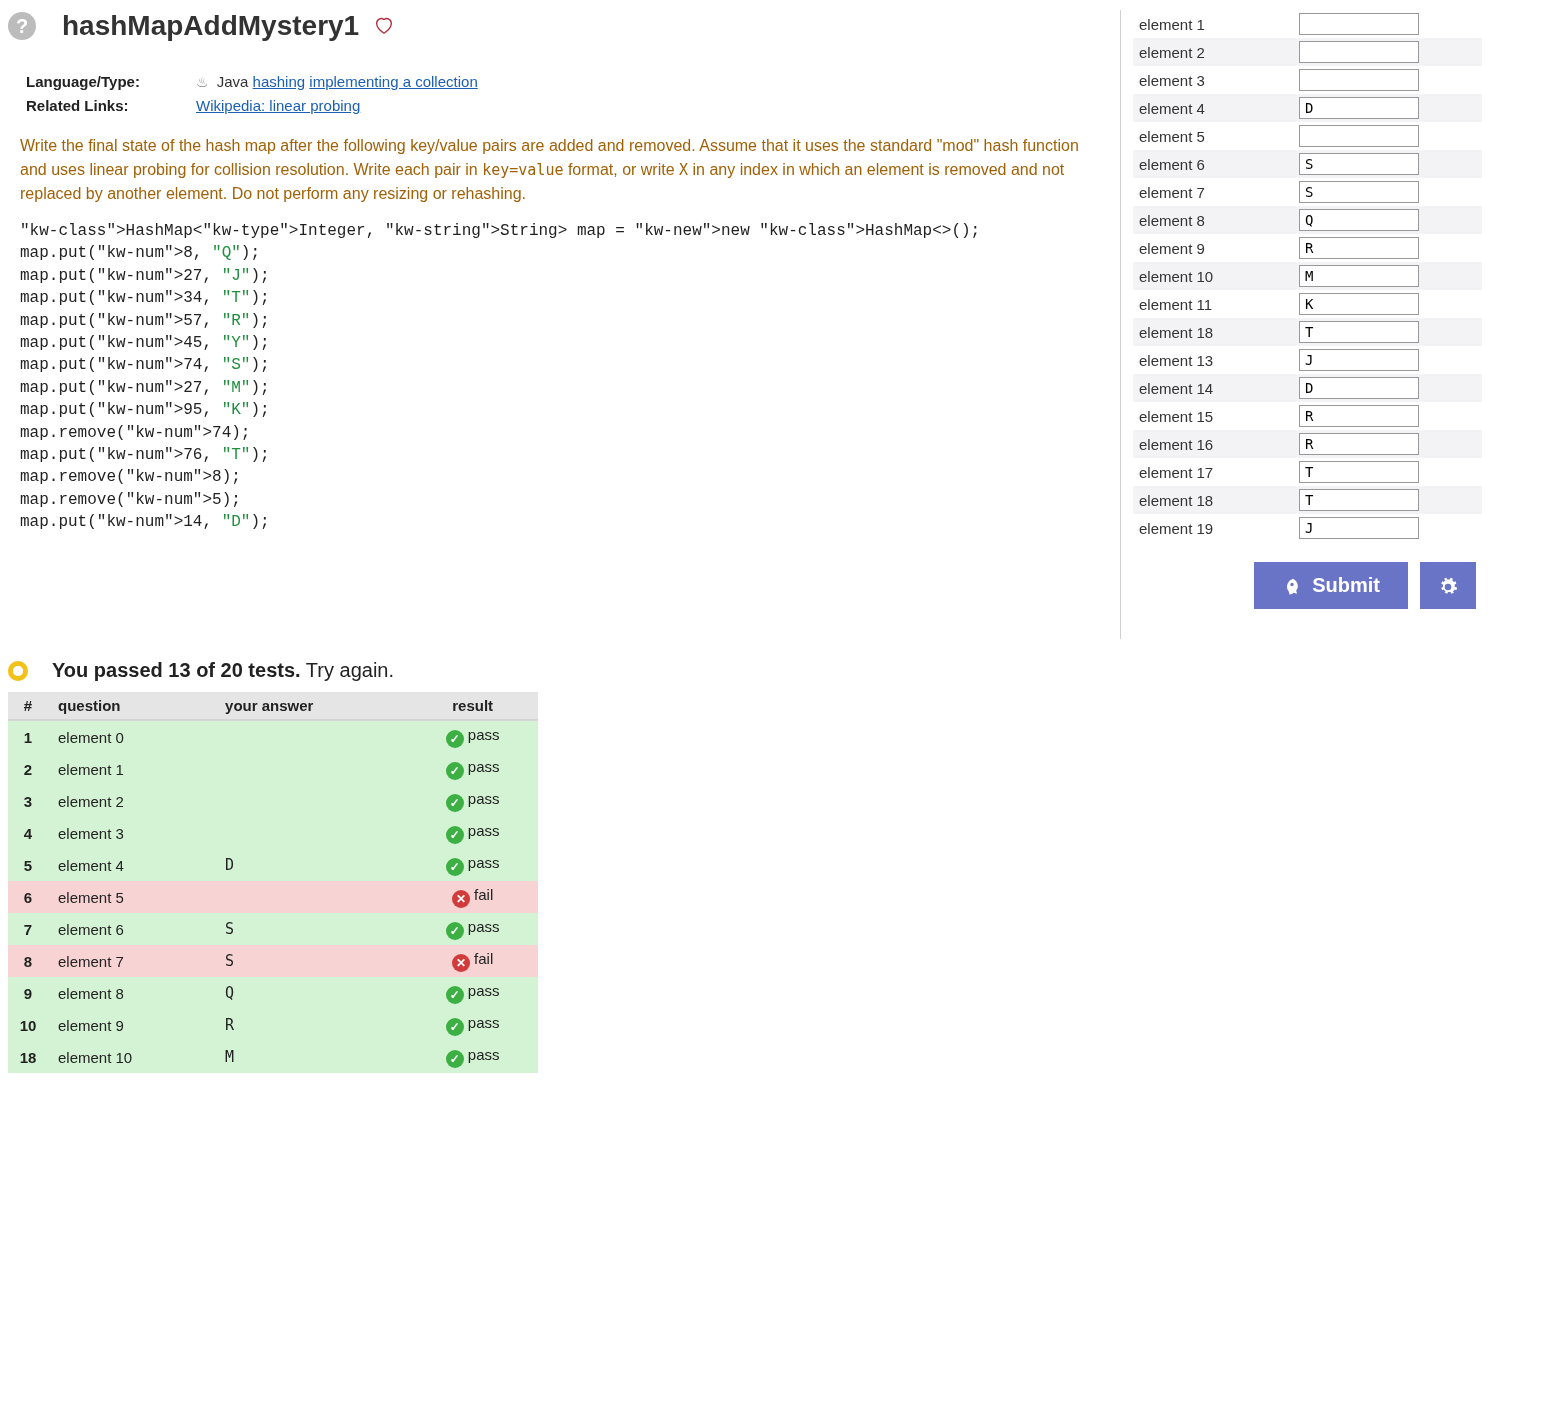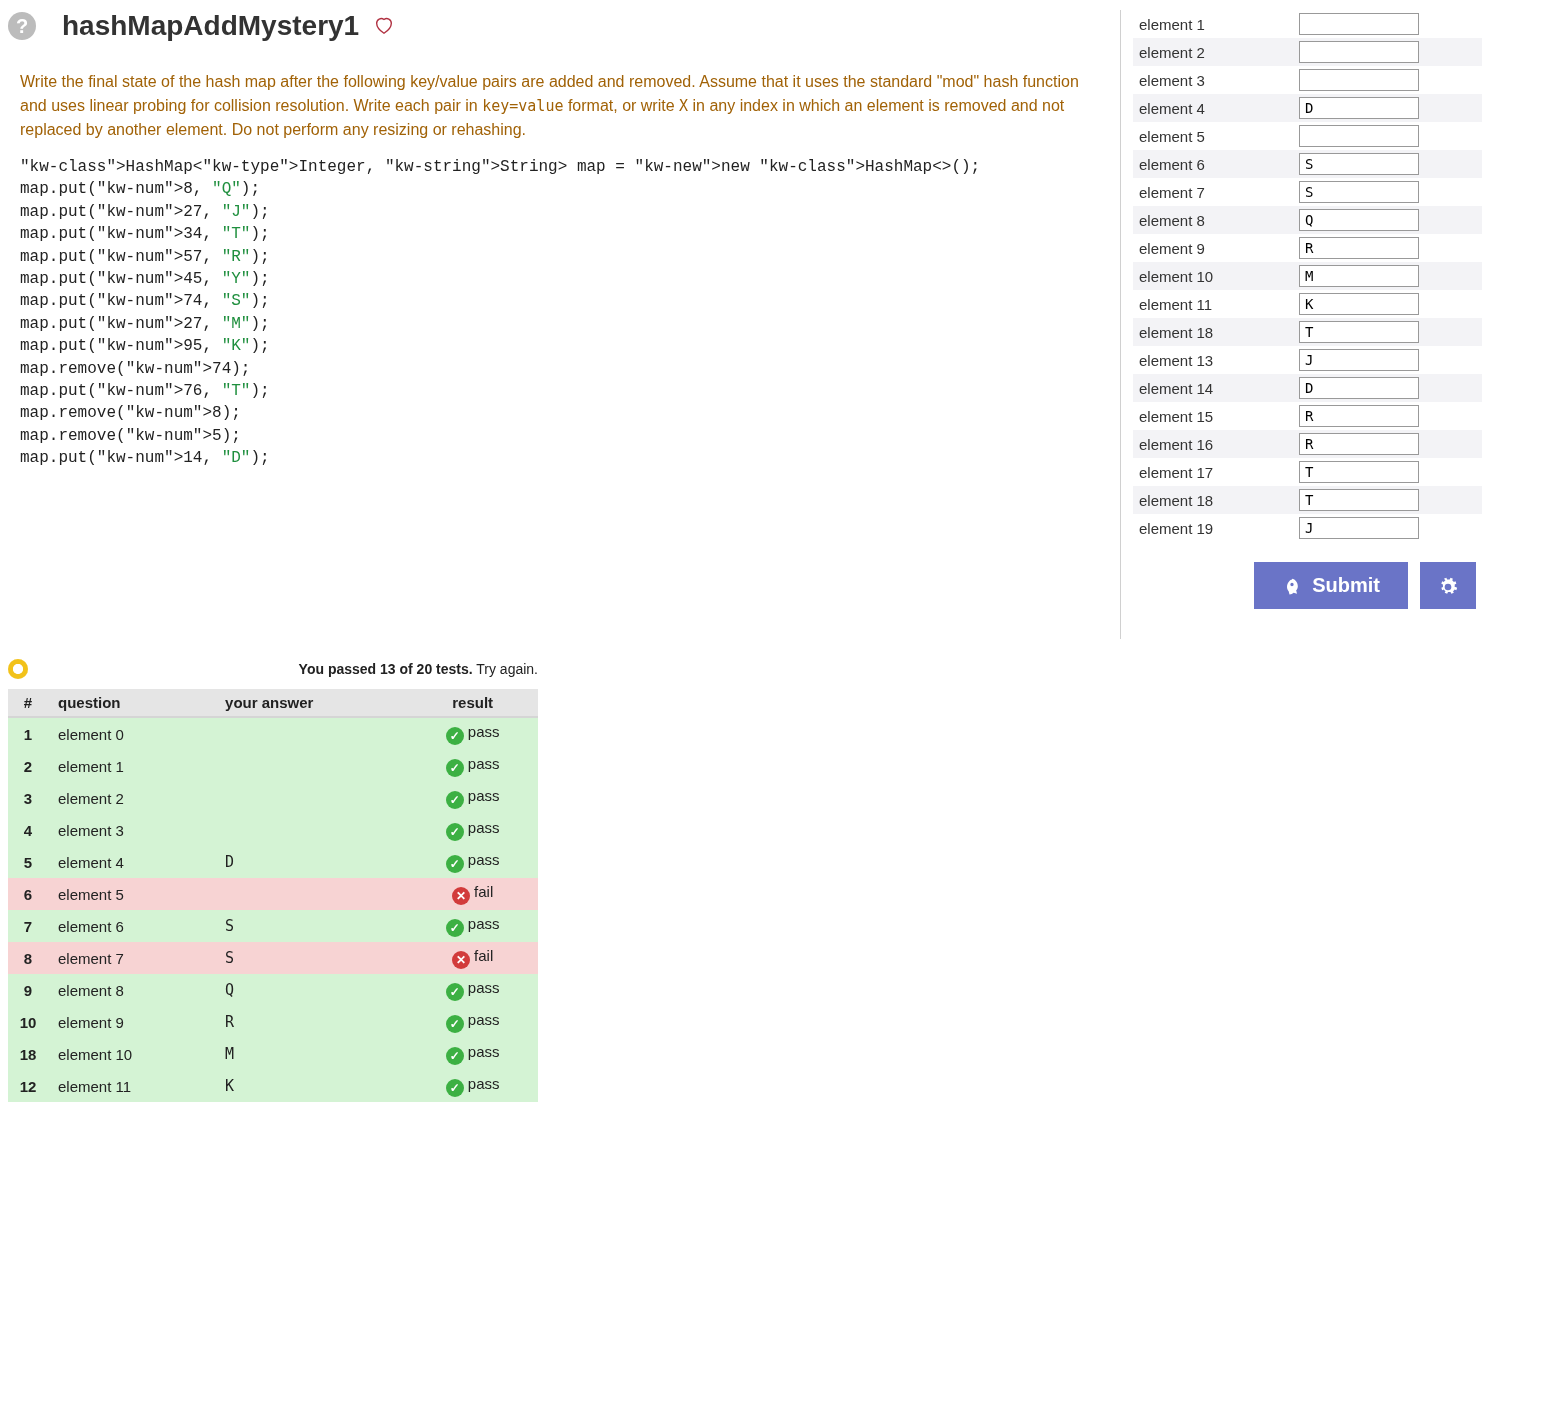--- a/index.html
+++ b/index.html
@@ -68,21 +68,21 @@
   .btn {
     background: #6a74c7; color: #fff; border: none;
     padding: 12px 28px; font-size: 20px; font-weight: 600;
     display: flex; align-items: flex-end; gap: 10px; cursor: pointer;
   }
   .btn.gear { padding: 12px 18px; }
   .btn svg { width: 20px; height: 20px; fill: #fff; }
 
   
   .results-wrap { margin: 20px 0 0 8px; width: 530px; }
-  .status-row { display: flex; align-items: center; gap: 24px; margin-bottom: 10px; font-size: 14px; justify-content: space-between; }
+  .status-row { display: flex; align-items: center; gap: 24px; margin-bottom: 10px; font-size: 20px; }
   .status-icon {
     width: 20px; height: 20px; border-radius: 50%;
     background: #f2c21a; box-shadow: inset 0 0 0 5px #f2c21a, inset 0 0 0 8px #fff;
     position: relative;
   }
   .status-icon::after {
     content:""; position:absolute; inset:5px; border-radius:50%; background:#fff;
   }
   .status-text b { font-weight: 700; }
 
@@ -113,20 +113,37 @@
     <div class="title-row">
       <span class="q-icon">?</span>
       <span class="title-text">hashMapAddMystery1</span>
       <span class="heart">
         <svg viewBox="0 0 24 24">
             <path d="M12 21s-8-5.3-8-11a5 5 0 0 1 8-4 5 5 0 0 1 8 4c0 5.7-8 11-8 11z"></path>
           </svg>
       </span>
     </div>
 
+    <div class="meta">
+      <div class="meta-row">
+        <span class="meta-label">Language/Type:</span>
+        <span class="meta-val">
+          <span class="java-icon">♨</span>
+          <span>Java</span>
+          <a href="#">hashing</a>
+          <a href="#">implementing a collection</a>
+        </span>
+      </div>
+      <div class="meta-row">
+        <span class="meta-label">Related Links:</span>
+        <span class="meta-val">
+          <a href="#">Wikipedia: linear probing</a>
+        </span>
+      </div>
+    </div>
 
     <p class="problem" id="problem-text">Write the final state of the hash map after the following key/value pairs are added and removed. Assume that it uses the standard "mod" hash function and uses linear probing for collision resolution. Write each pair in <code>key=value</code> format, or write <code>X</code> in any index in which an element is removed and not replaced by another element. Do not perform any resizing or rehashing.</p>
 
     <pre class="code" id="code-block"><span class="&lt;span">"kw-class"</span>&gt;HashMap&lt;<span class="&lt;span">"kw-type"</span>&gt;Integer, <span class="&lt;span">"kw-string"</span>&gt;String&gt; map = <span class="&lt;span">"kw-new"</span>&gt;new <span class="&lt;span">"kw-class"</span>&gt;HashMap&lt;&gt;();
 map.put(<span class="&lt;span">"kw-num"</span>&gt;8, <span class="kw-str-lit">"Q"</span>);
 map.put(<span class="&lt;span">"kw-num"</span>&gt;27, <span class="kw-str-lit">"J"</span>);
 map.put(<span class="&lt;span">"kw-num"</span>&gt;34, <span class="kw-str-lit">"T"</span>);
 map.put(<span class="&lt;span">"kw-num"</span>&gt;57, <span class="kw-str-lit">"R"</span>);
 map.put(<span class="&lt;span">"kw-num"</span>&gt;45, <span class="kw-str-lit">"Y"</span>);
 map.put(<span class="&lt;span">"kw-num"</span>&gt;74, <span class="kw-str-lit">"S"</span>);
@@ -310,21 +327,15 @@
           <td>element 9</td>
           <td class="ans">R</td>
           <td class="center"><span class="res-icon pass">✓</span>pass</td>
         </tr>
         <tr class="pass">
           <td class="num">18</td>
           <td>element 10</td>
           <td class="ans">M</td>
           <td class="center"><span class="res-icon pass">✓</span>pass</td>
         </tr>
-        <tr class="pass">
-          <td class="num">12</td>
-          <td>element 11</td>
-          <td class="ans">K</td>
-          <td class="center"><span class="res-icon pass">✓</span>pass</td>
-        </tr>
       </tbody>
   </table>
 </div>
 
 </body></html>

